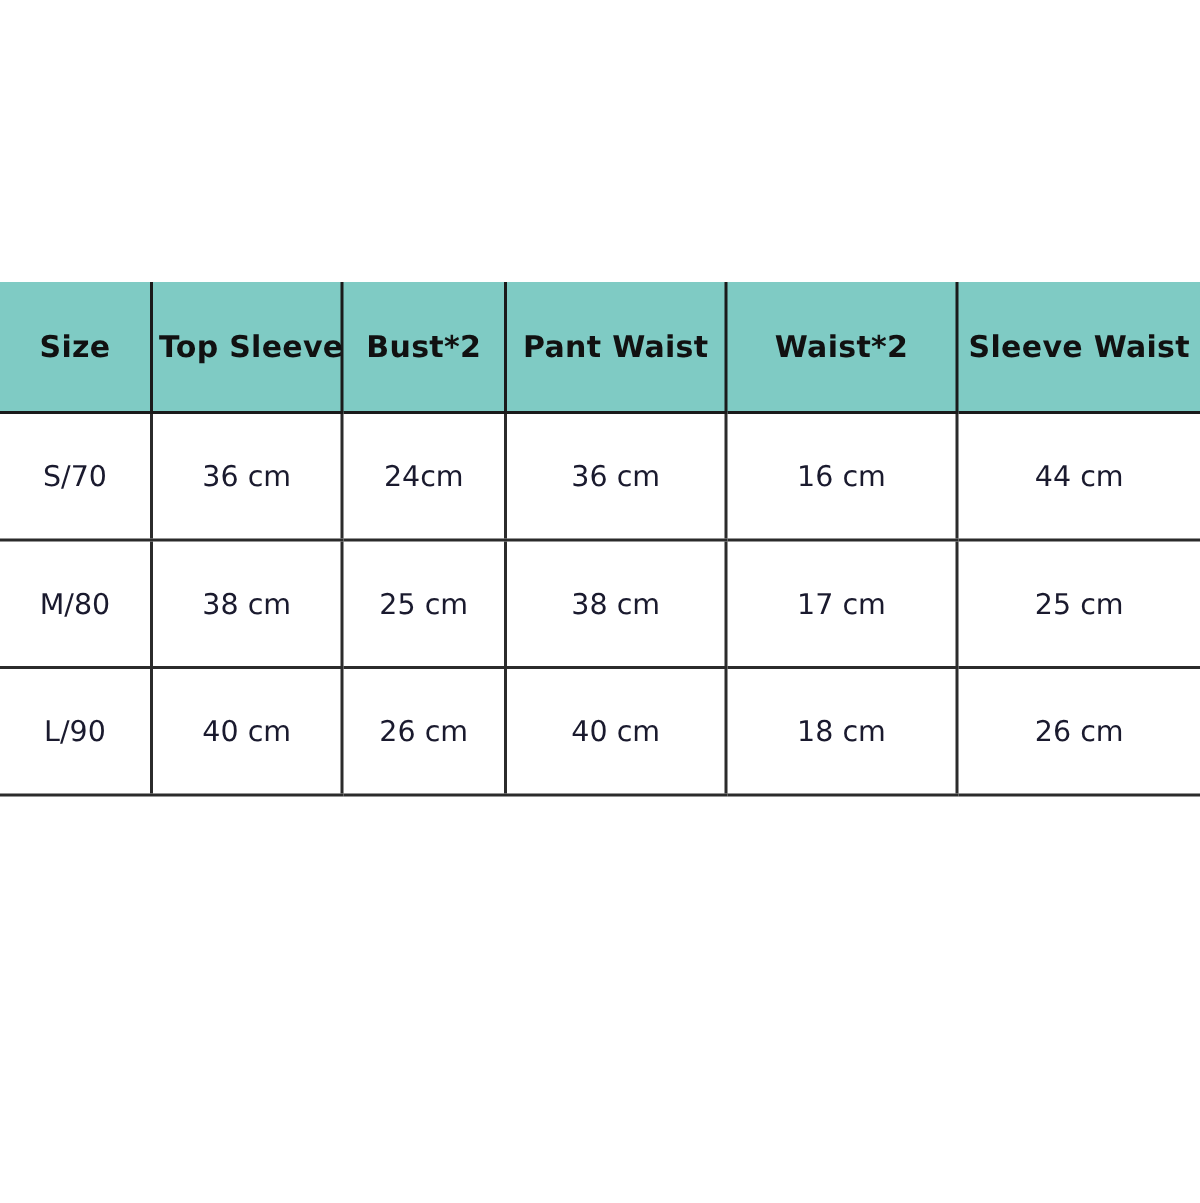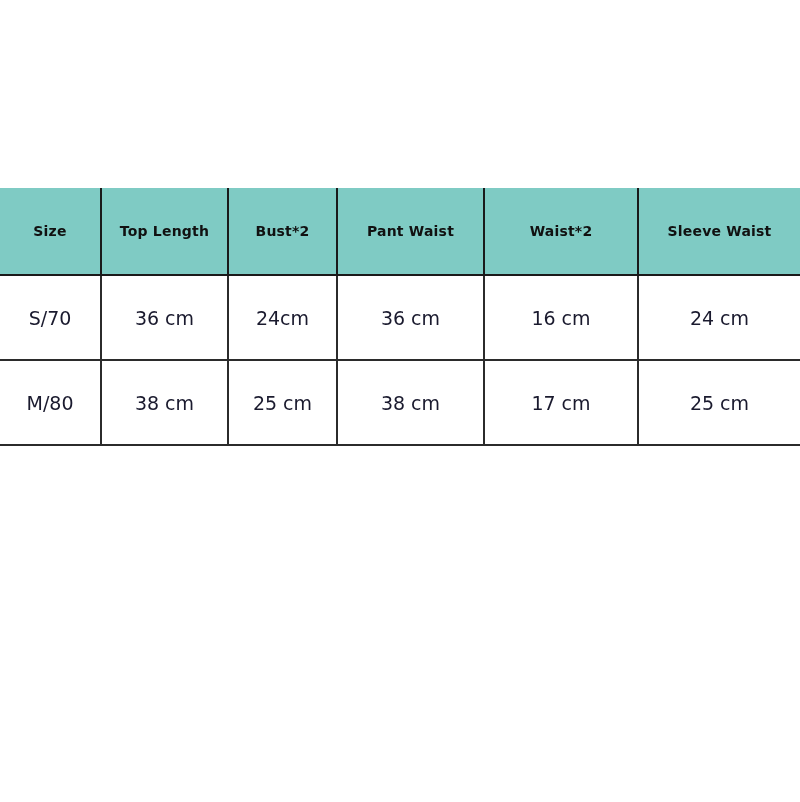--- a/index.html
+++ b/index.html
@@ -42,21 +42,21 @@
   col.c-bust    { width: 109px; }
   col.c-pantlen { width: 147px; }
   col.c-waist   { width: 154px; }
   col.c-sleeve  { width: 162px; }
 
   
   thead tr.header-row th {
     background: #7fcbc4;
     color: #111111;
     font-weight: bold;
-    font-size: 14px;
+    font-size: 20px;
     height: 87px;
     padding: 0 4px;
     text-align: center;
     vertical-align: middle;
     white-space: nowrap;
     border-left: 2.5px solid #1a1a1a;
     border-right: none;
     border-top: none;
     border-bottom: 2.5px solid #1a1a1a;
     box-sizing: border-box;
@@ -104,42 +104,50 @@
         <col class="c-toplen">
         <col class="c-bust">
         <col class="c-pantlen">
         <col class="c-waist">
         <col class="c-sleeve">
       </colgroup>
 
       <thead>
         <tr class="header-row">
           <th>Size</th>
-          <th>Top Length</th>
+          <th>Top Sleeve</th>
           <th>Bust*2</th>
           <th>Pant  Waist</th>
           <th>Waist*2</th>
           <th>Sleeve Waist</th>
         </tr>
       </thead>
 
       <tbody>
         <tr class="data-row">
           <td>S/70</td>
           <td>36 cm</td>
           <td>24cm</td>
           <td>36 cm</td>
           <td>16 cm</td>
-          <td>24 cm</td>
+          <td>44 cm</td>
         </tr>
         <tr class="data-row">
           <td>M/80</td>
           <td>38 cm</td>
           <td>25 cm</td>
           <td>38 cm</td>
           <td>17 cm</td>
           <td>25 cm</td>
         </tr>
+        <tr class="data-row">
+          <td>L/90</td>
+          <td>40 cm</td>
+          <td>26 cm</td>
+          <td>40 cm</td>
+          <td>18 cm</td>
+          <td>26 cm</td>
+        </tr>
       </tbody>
     </table>
   </div>
 
 </div>
 
 </body></html>

